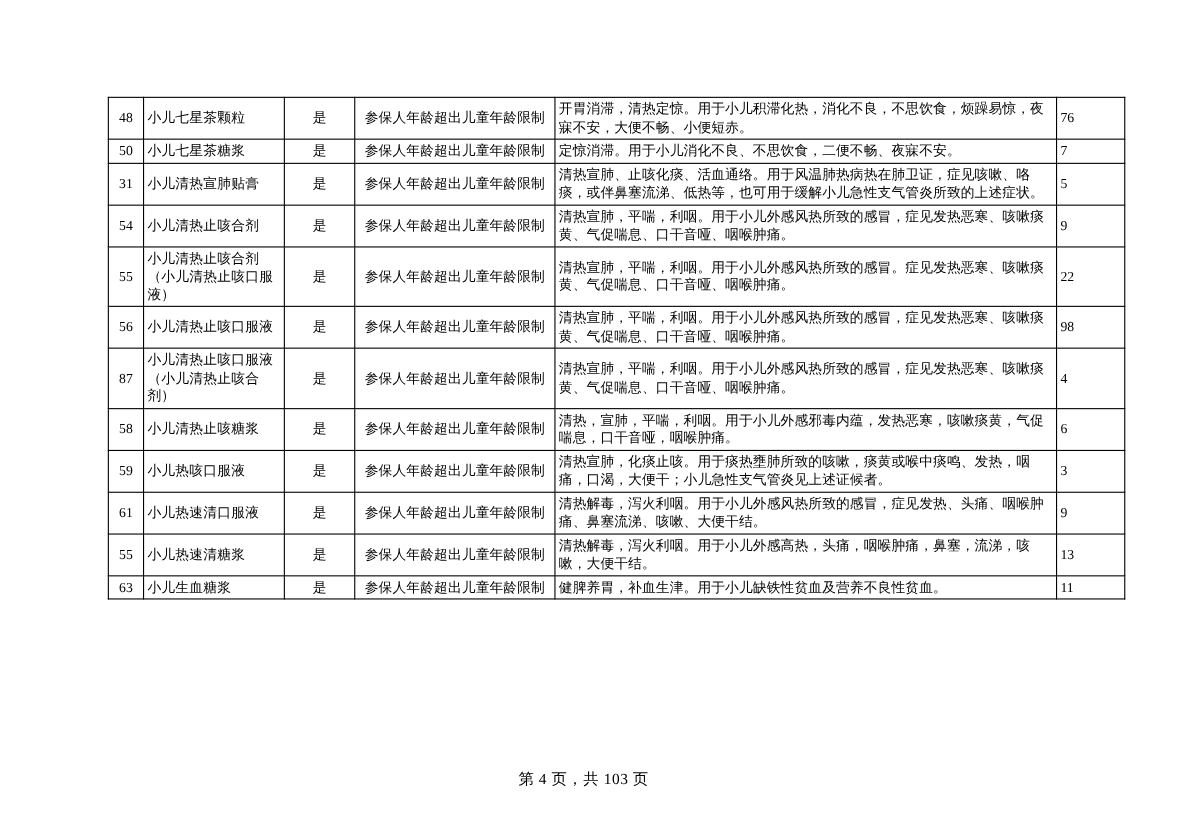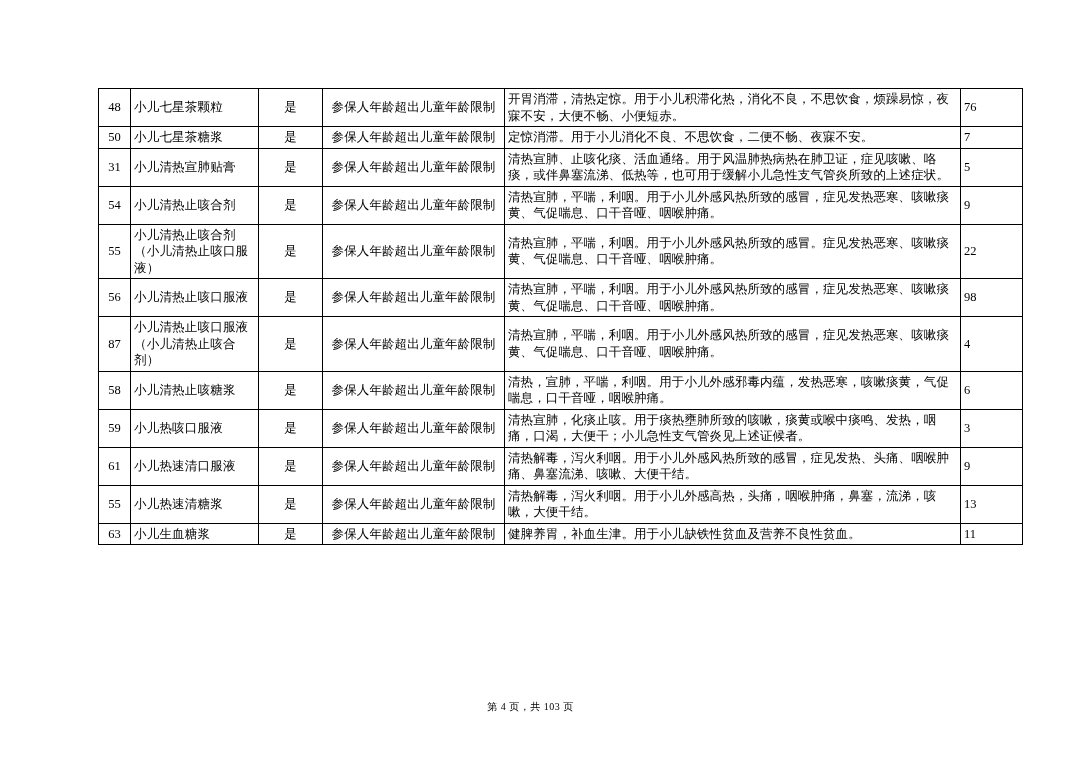--- a/index.html
+++ b/index.html
@@ -78,21 +78,21 @@
   }
   td.count {
     font-size: 13px;
   }
   .footer {
     position: absolute;
     left: 0;
     top: 700px;
     width: 1061px;
     text-align: center;
-    font-size: 10px;
+    font-size: 14px;
     font-family: "Liberation Serif", serif;
     letter-spacing: 0.5px;
   }
 </style>
 </head>
 <body>
 
 <div class="page">
 
   <div class="table-wrap">

